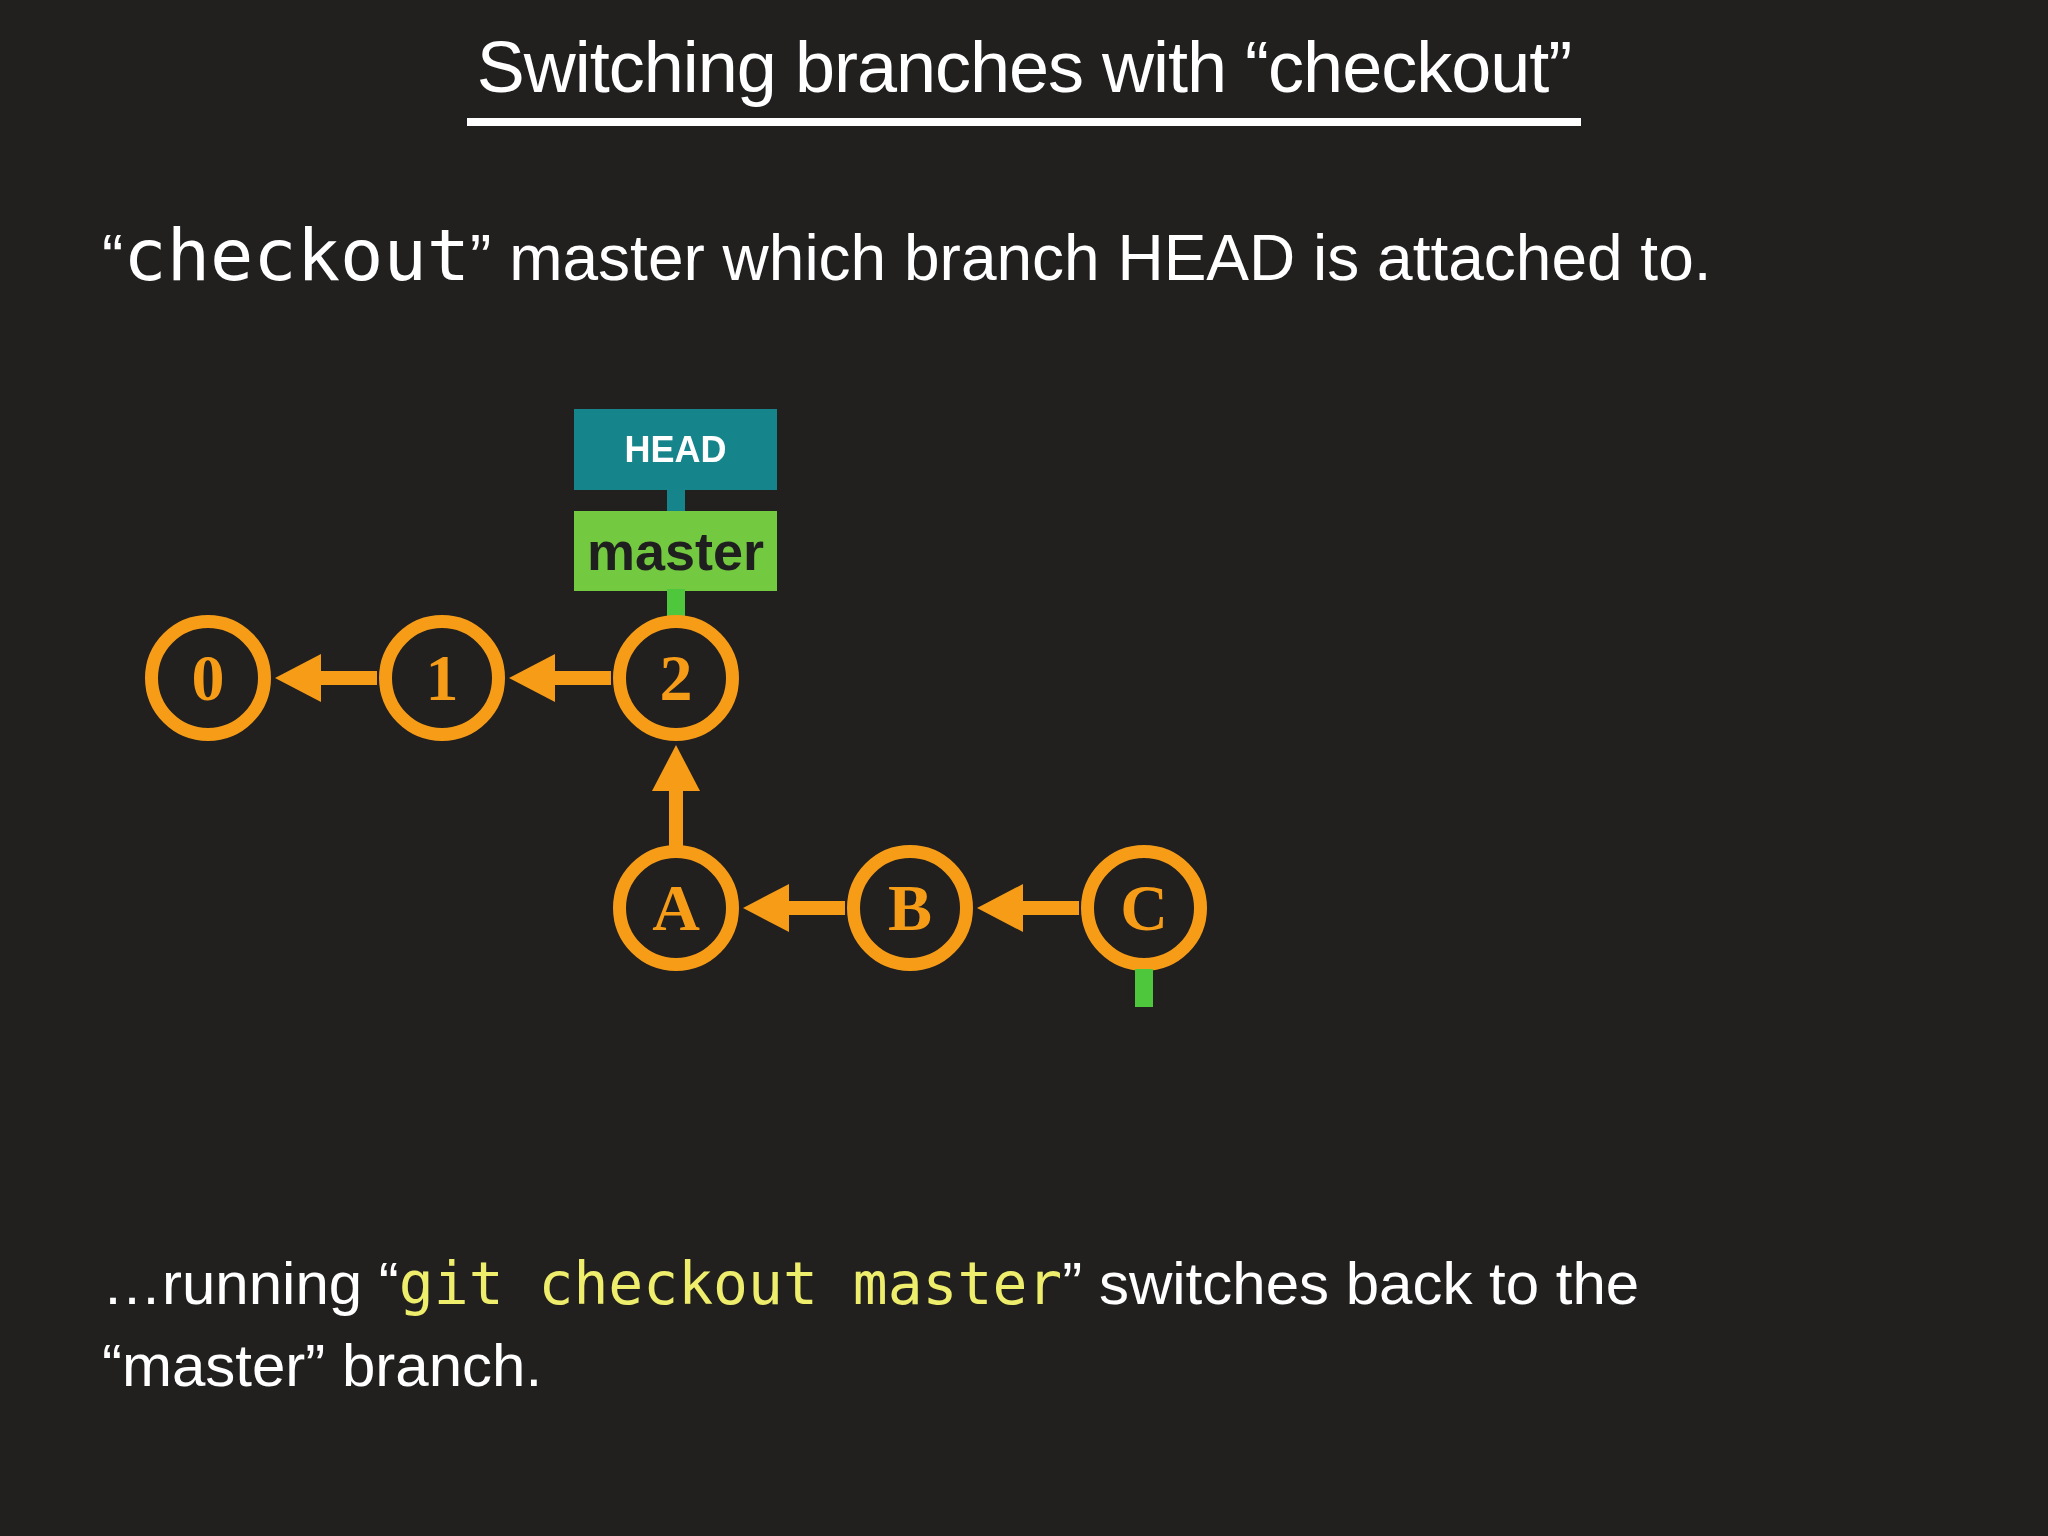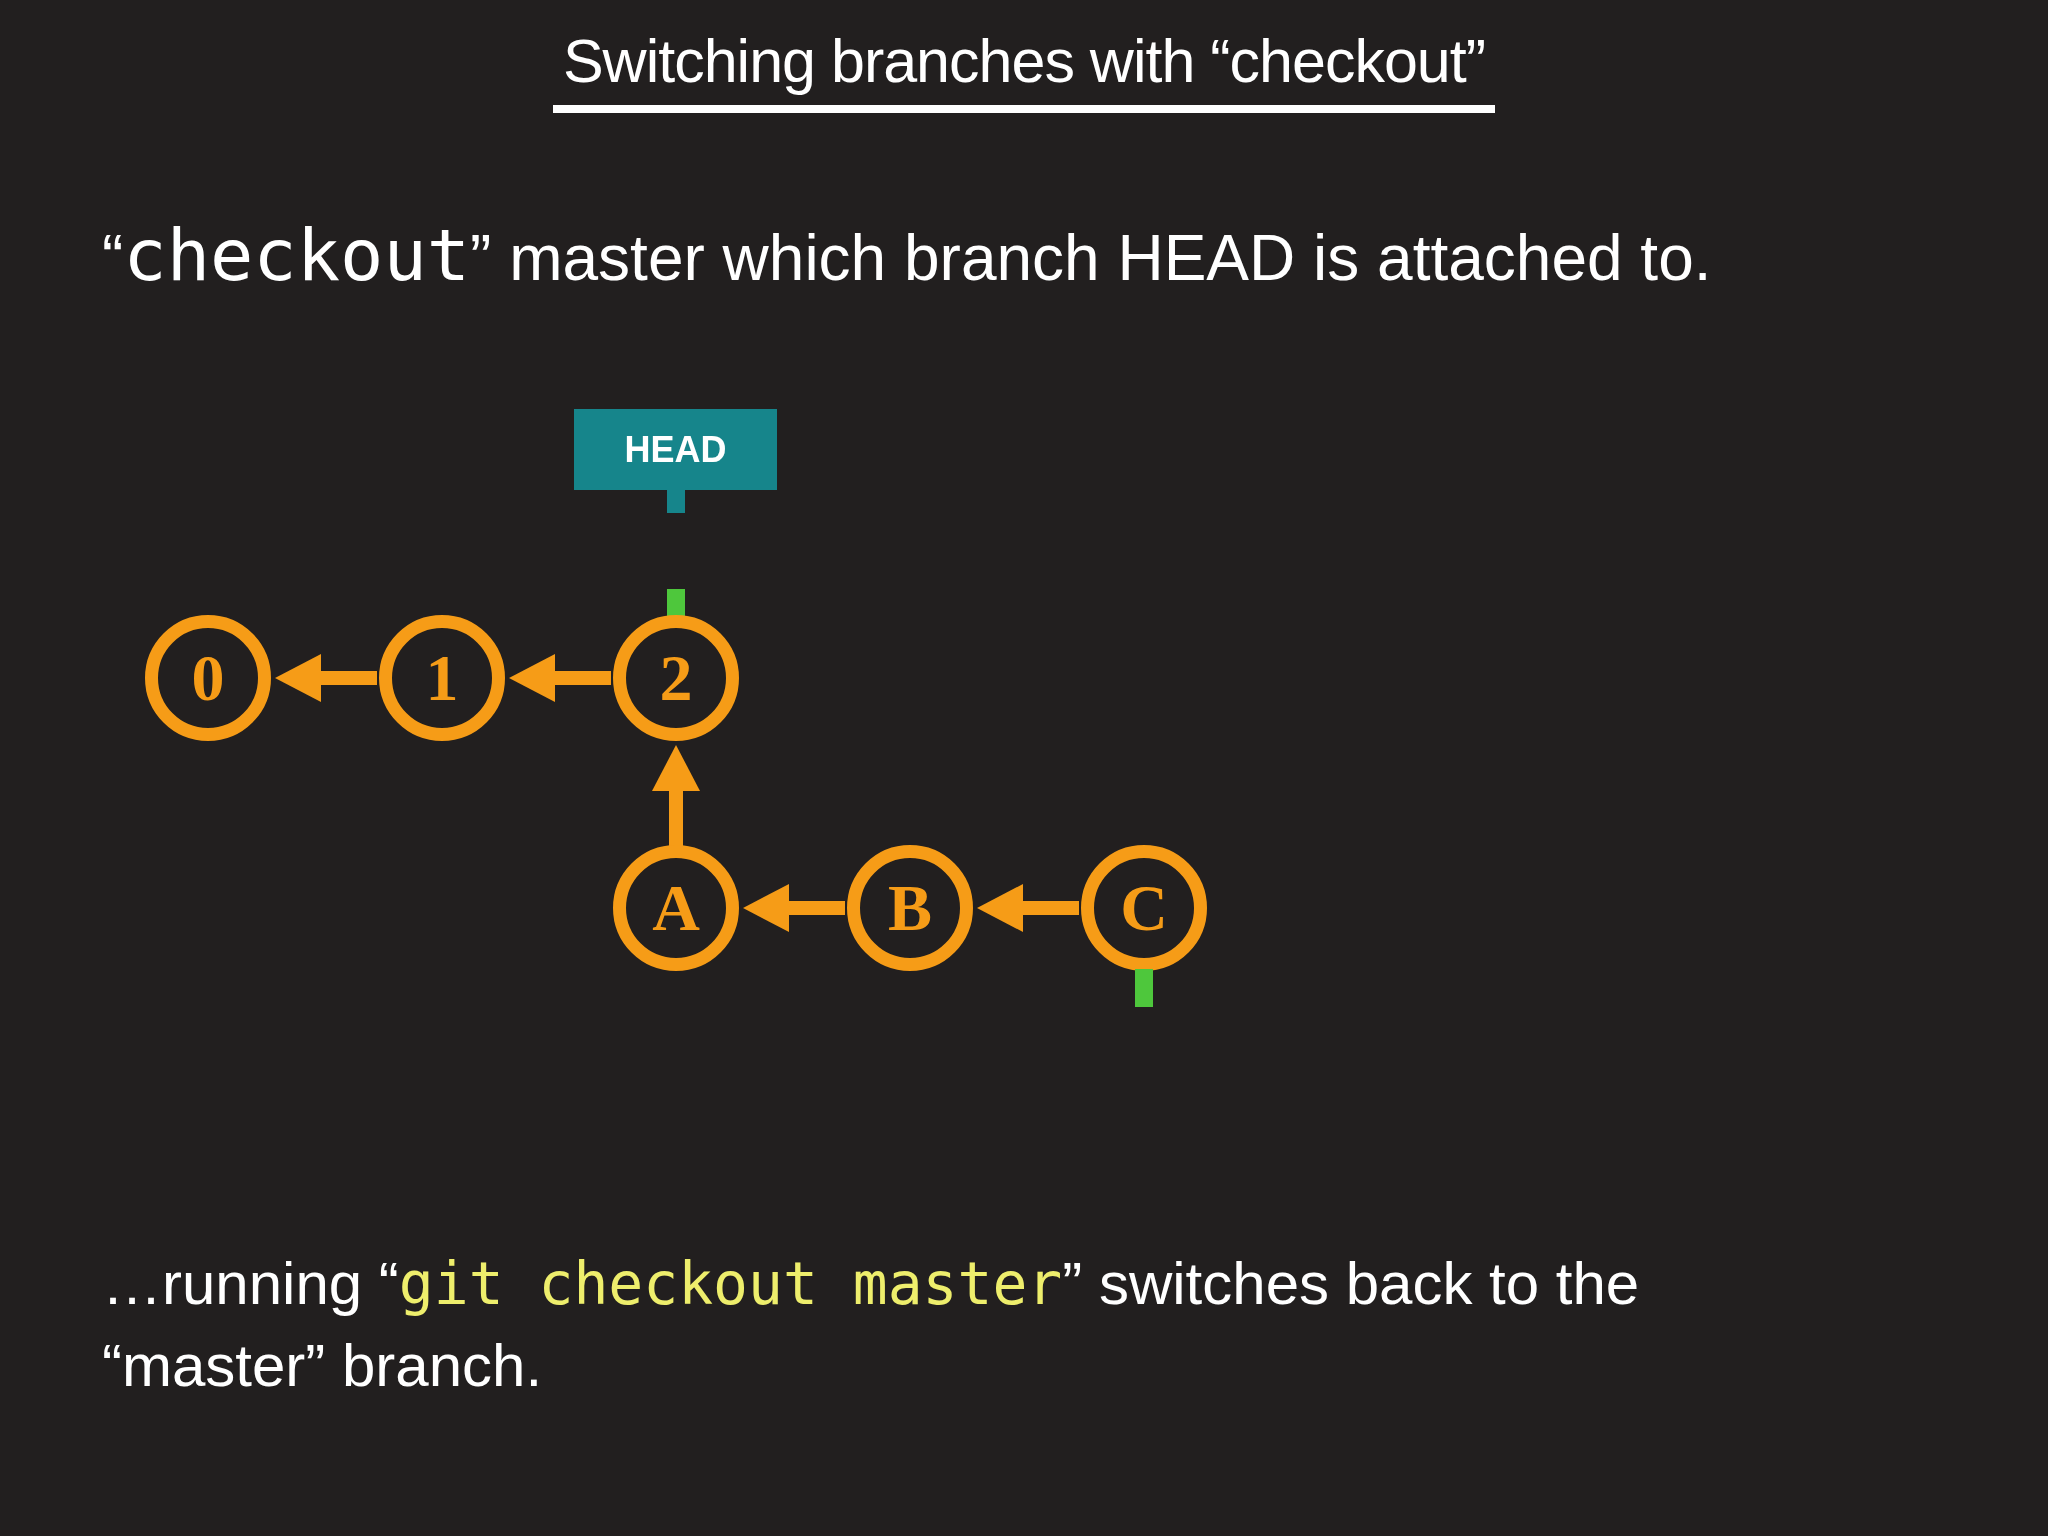--- a/index.html
+++ b/index.html
@@ -19,21 +19,21 @@
     width:2048px;height:1536px;
     background:var(--background);
     overflow:hidden;
     font-family:"Liberation Sans", sans-serif;
     color:var(--text-white);
   }
   
   .title-wrap{position:absolute;top:26px;left:0;width:100%;text-align:center;}
   .title{
     display:inline-block;
-    font-size:61px;line-height:1.16;
+    font-size:72px;line-height:1.16;
     color:var(--text-white);
     border-bottom:8px solid var(--text-white);
     padding:0 10px 8px 10px;
     letter-spacing:-1px;
   }
   
   .intro{
     position:absolute;left:102px;top:210px;width:1880px;
     font-size:64px;line-height:1.25;
   }
@@ -104,20 +104,21 @@
 <div class="slide">
 
   <div class="title-wrap">
     <span class="title">Switching branches with “checkout”</span>
   </div>
 
   <p class="intro"><span>“</span><span class="mono">checkout</span><span>” master which branch HEAD is attached to.</span></p>
 
   <div class="tag head-box">HEAD</div>
   <div class="connector conn-head-master"></div>
+  <div class="tag master-box">master</div>
   <div class="connector conn-master-c2"></div>
 
   <div class="commit c0">0</div>
   <div class="commit c1">1</div>
   <div class="commit c2">2</div>
 
   <div class="arrow-left a21">
     <div class="head"></div>
     <div class="shaft"></div>
   </div>

